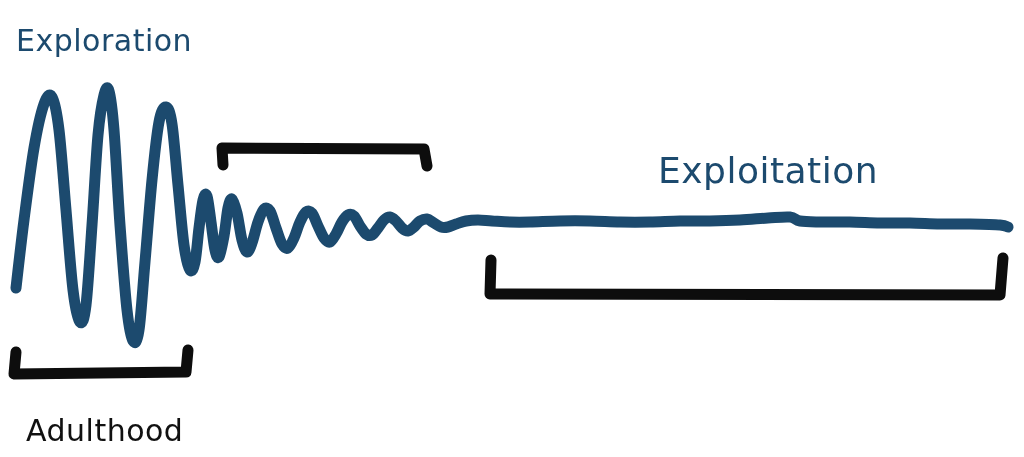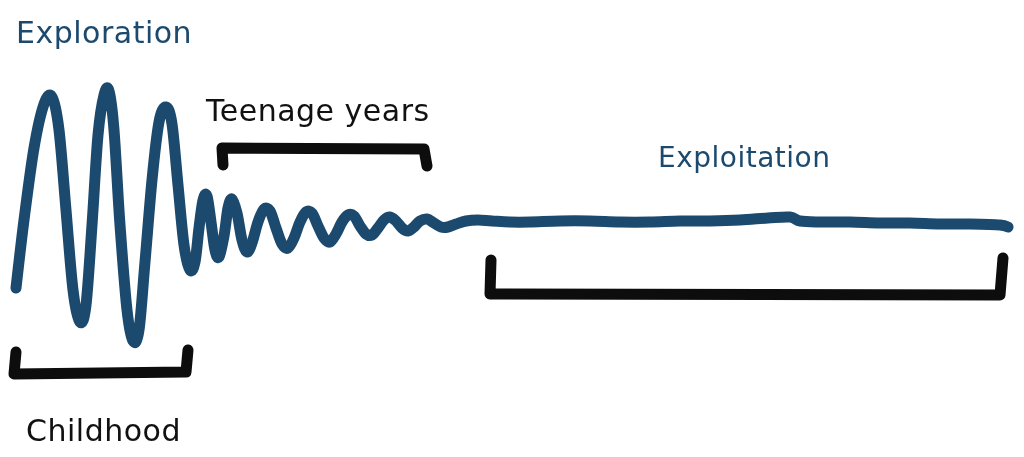--- a/index.html
+++ b/index.html
@@ -23,20 +23,21 @@
   .label {
     position: absolute;
     font-size: 30px;
     line-height: 1.1;
     color: #111111;
     white-space: nowrap;
     letter-spacing: 0.5px;
   }
   .label.accent {
     color: #1c4a6e;
+    margin-top: 8px;
   }
   .bracket {
     fill: none;
     stroke: #0d0d0d;
     stroke-width: 11;
     stroke-linecap: round;
     stroke-linejoin: round;
   }
   #curve {
     fill: none;
@@ -57,20 +58,19 @@
 
     <path class="bracket" d="M 16,352 L 14,374 L 186,372 L 188,350" style="stroke: rgb(13, 13, 13);"></path>
 
     <path class="bracket" d="M 223,165 L 222,148 L 424,149 L 427,166" style="stroke: rgb(13, 13, 13);"></path>
 
     <path class="bracket" d="M 491,260 L 490,294 L 1000,295 L 1003,258" style="stroke: rgb(13, 13, 13);"></path>
   </svg>
 
   <div class="label accent" style="left: 16px; top: 16px; color: rgb(28, 74, 110);">Exploration</div>
 
-  <div class="label" style="left:206px; top:94px;">Teenage years</div>
 
-  <div class="label accent" style="left: 658px; top: 143px; font-size: 28px; color: rgb(28, 74, 110);">Exploitation</div>
+  <div class="label accent" style="left: 658px; top: 143px; font-size: 36px; color: rgb(28, 74, 110);">Exploitation</div>
 
 
-  <div class="label" style="left:26px; top:414px;">Childhood</div>
+  <div class="label" style="left:26px; top:414px;">Adulthood</div>
 
 </div>
 
 </body></html>

